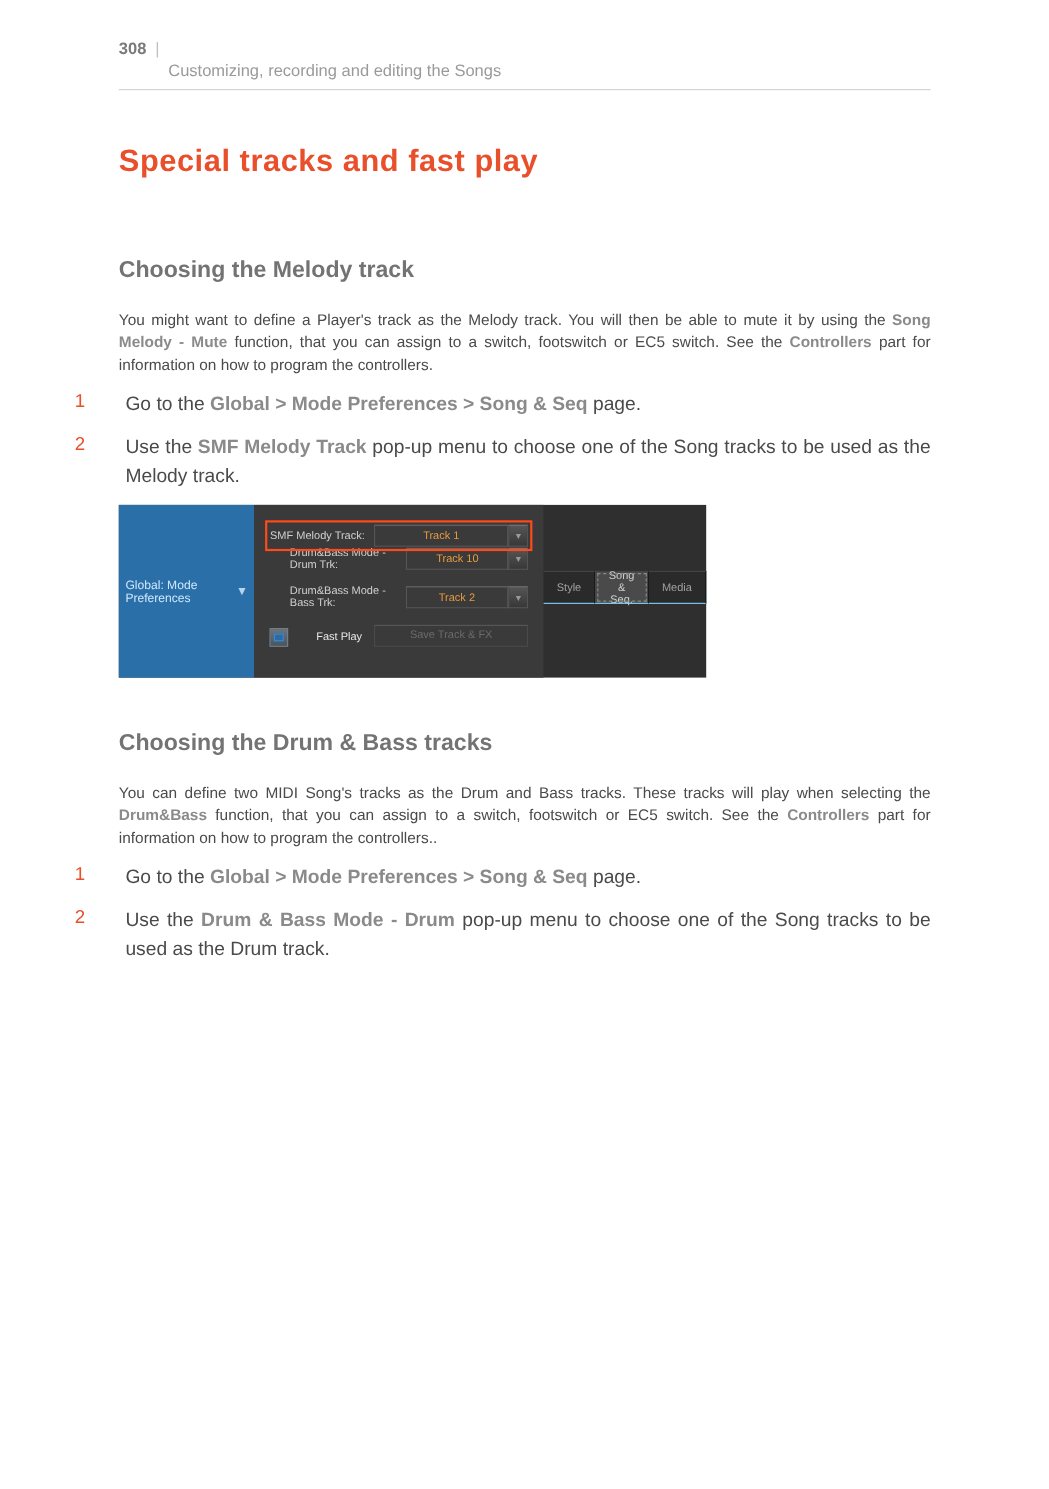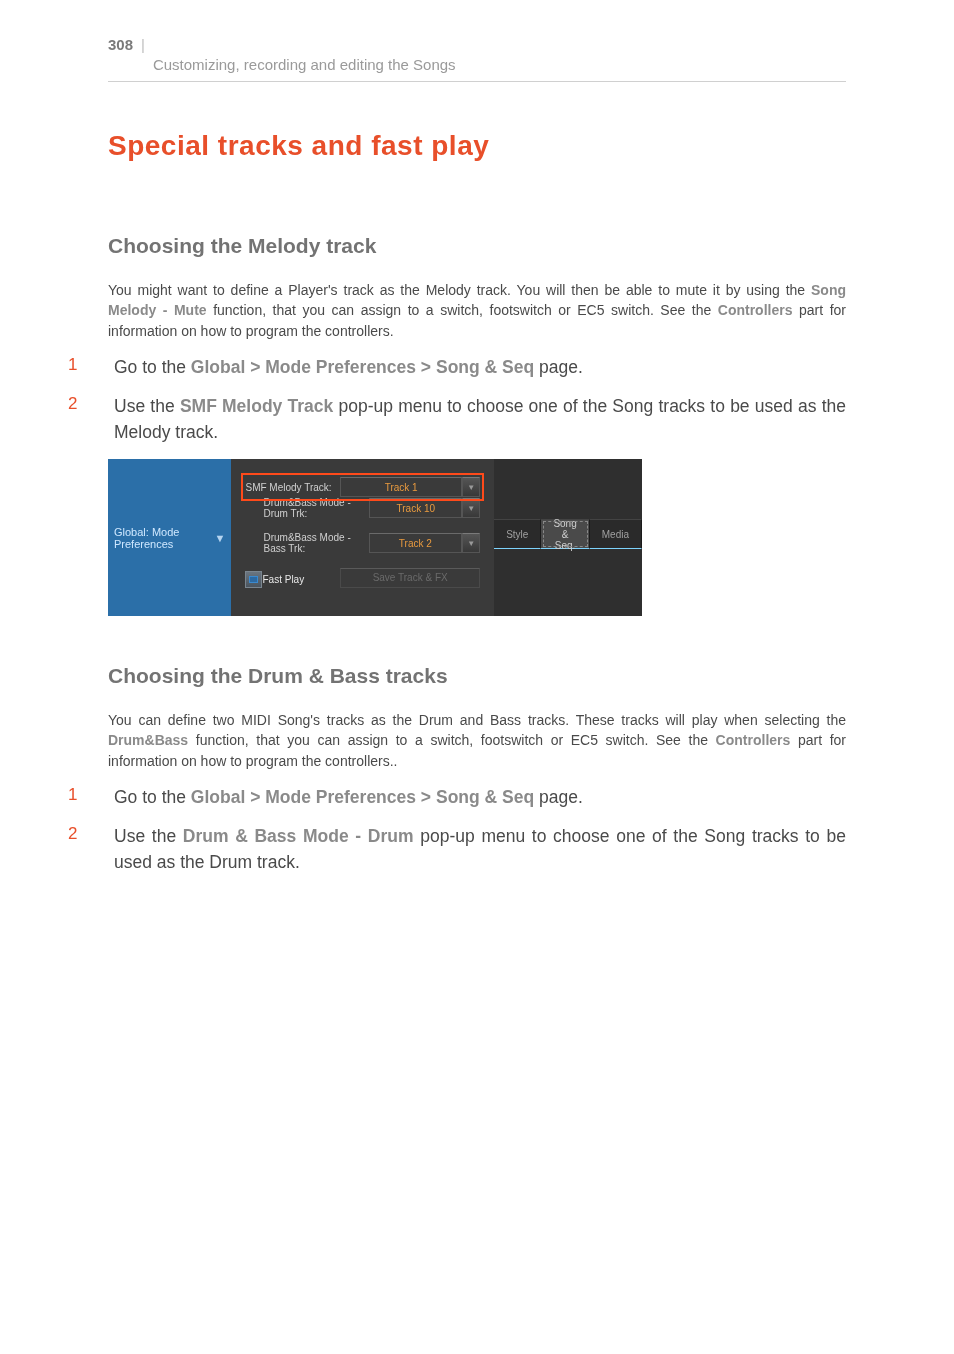--- a/index.html
+++ b/index.html
@@ -157,21 +157,21 @@
     font-size: 8px;
   }
   .highlight-box {
     outline: 2px solid #ff4a1a;
     padding: 2px;
     margin: -2px;
   }
   .checkbox-row {
     display: flex;
     align-items: center;
-    gap: 0;
+    gap: 25px;
     margin-top: 4px;
   }
   .checkbox {
     width: 17px;
     height: 17px;
     background: linear-gradient(to bottom, #6a7580, #4a545e);
     border: 1px solid #7a858f;
     display: flex;
     align-items: center;
     justify-content: center;

